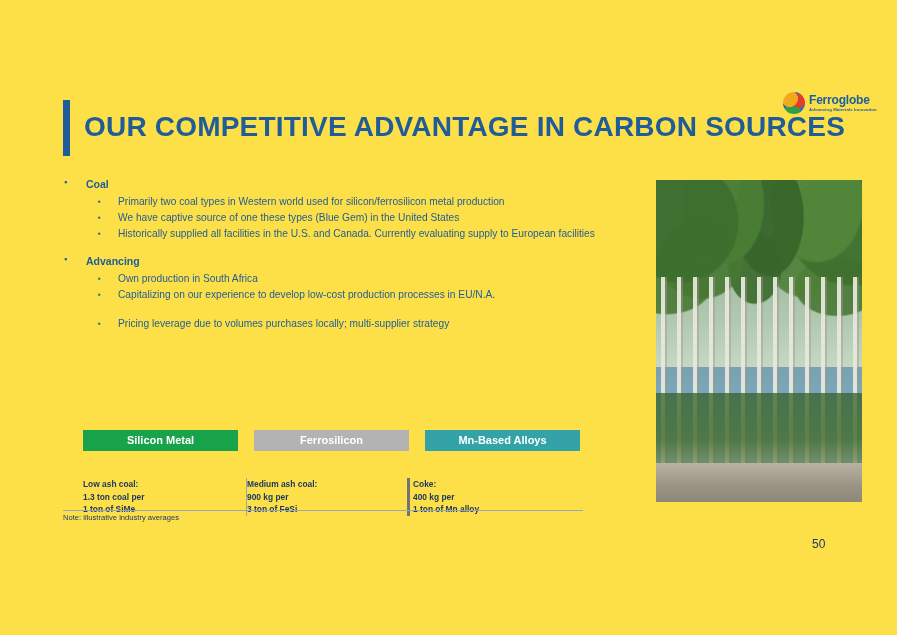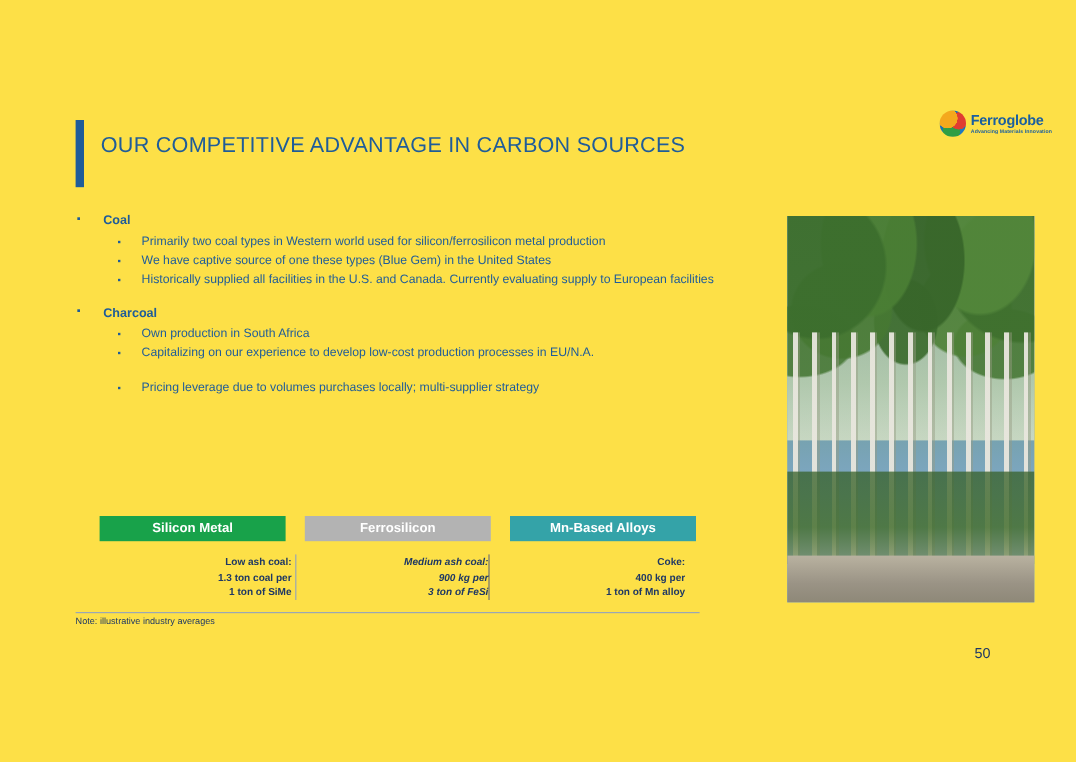--- a/index.html
+++ b/index.html
@@ -71,24 +71,24 @@
     left: 63px;
     top: 100px;
     width: 7px;
     height: 56px;
     background: #1f5c99;
   }
   .title {
     position: absolute;
     left: 84px;
     top: 111px;
-    font-size: 18px;
+    font-size: 28px;
     letter-spacing: 0.2px;
     color: #1f5c99;
-    font-weight: normal;
+    font-weight: bold;
     white-space: nowrap;
   }
 
   
   .content {
     position: absolute;
     left: 62px;
     top: 178px;
     width: 580px;
   }
@@ -202,28 +202,29 @@
   .th.gray  { background: #b3b3b3; }
   .th.teal  { background: #34a3a8; }
 
   .tbody {
     display: flex;
     gap: 3px;
     margin-top: 11px;
   }
   .td {
     width: 160px;
-    text-align: right;
+    text-align: left;
     font-size: 8.4px;
     font-weight: bold;
     color: #1f3864;
     line-height: 12.5px;
+    margin-top: 16px;
   }
   .td.divider-left  { border-left: 1px solid #9aa7b5; }
-  .td.divider-right { border-right: 1px solid #737373; font-style: italic; }
+  .td.divider-right { border-right: 3px solid #737373; }
 
   .note-rule {
     position: absolute;
     left: 63px;
     top: 510px;
     width: 520px;
     height: 1px;
     background: #9aa7b5;
   }
   .note {
@@ -263,21 +264,21 @@
     <div>
       <div class="l1">Coal</div>
       <div class="l2-group">
         <div class="l2">Primarily two coal types in Western world used for silicon/ferrosilicon metal production</div>
         <div class="l2">We have captive source of one these types (Blue Gem) in the United States</div>
         <div class="l2">Historically supplied all facilities in the U.S. and Canada. Currently evaluating supply to European facilities</div>
       </div>
     </div>
 
     <div>
-      <div class="l1">Charcoal</div>
+      <div class="l1">Advancing</div>
       <div class="l2-group">
         <div class="l2">Own production in South Africa</div>
         <div class="l2">Capitalizing on our experience to develop low-cost production processes in EU/N.A.</div>
       </div>
     </div>
 
     <div>
       <div class="l2-group">
         <div class="l2">Pricing leverage due to volumes purchases locally; multi-supplier strategy</div>
       </div>

